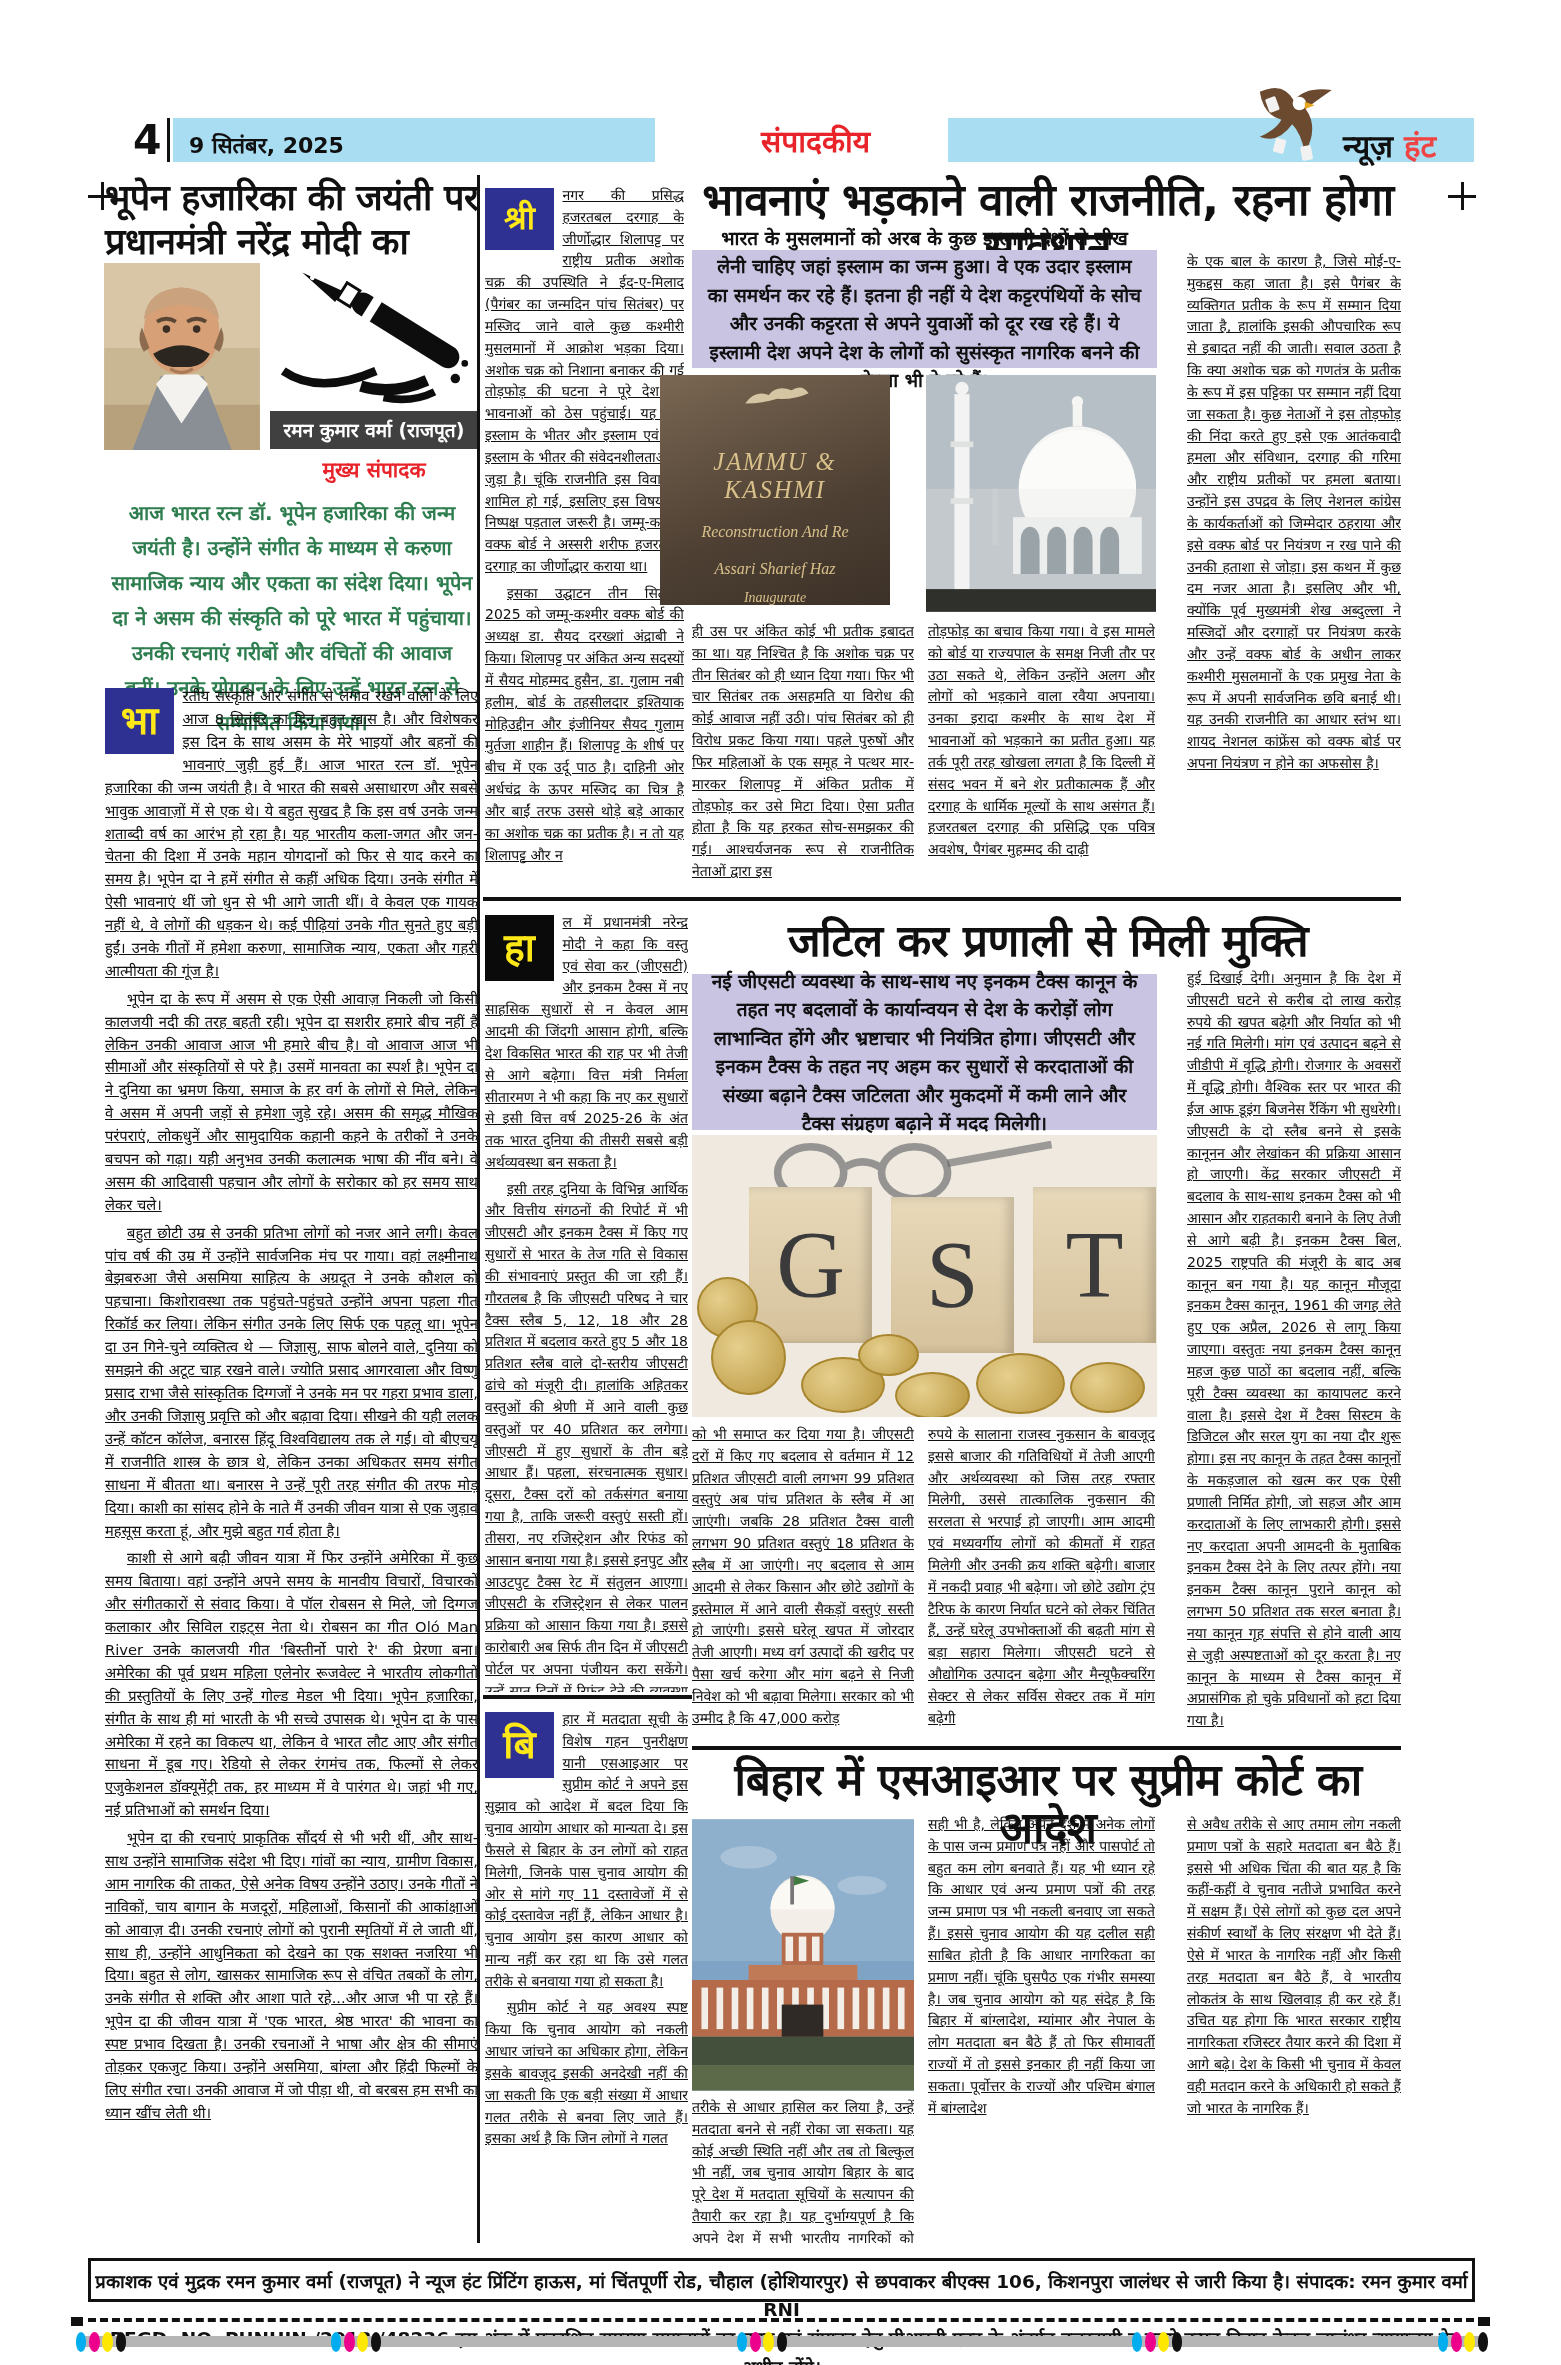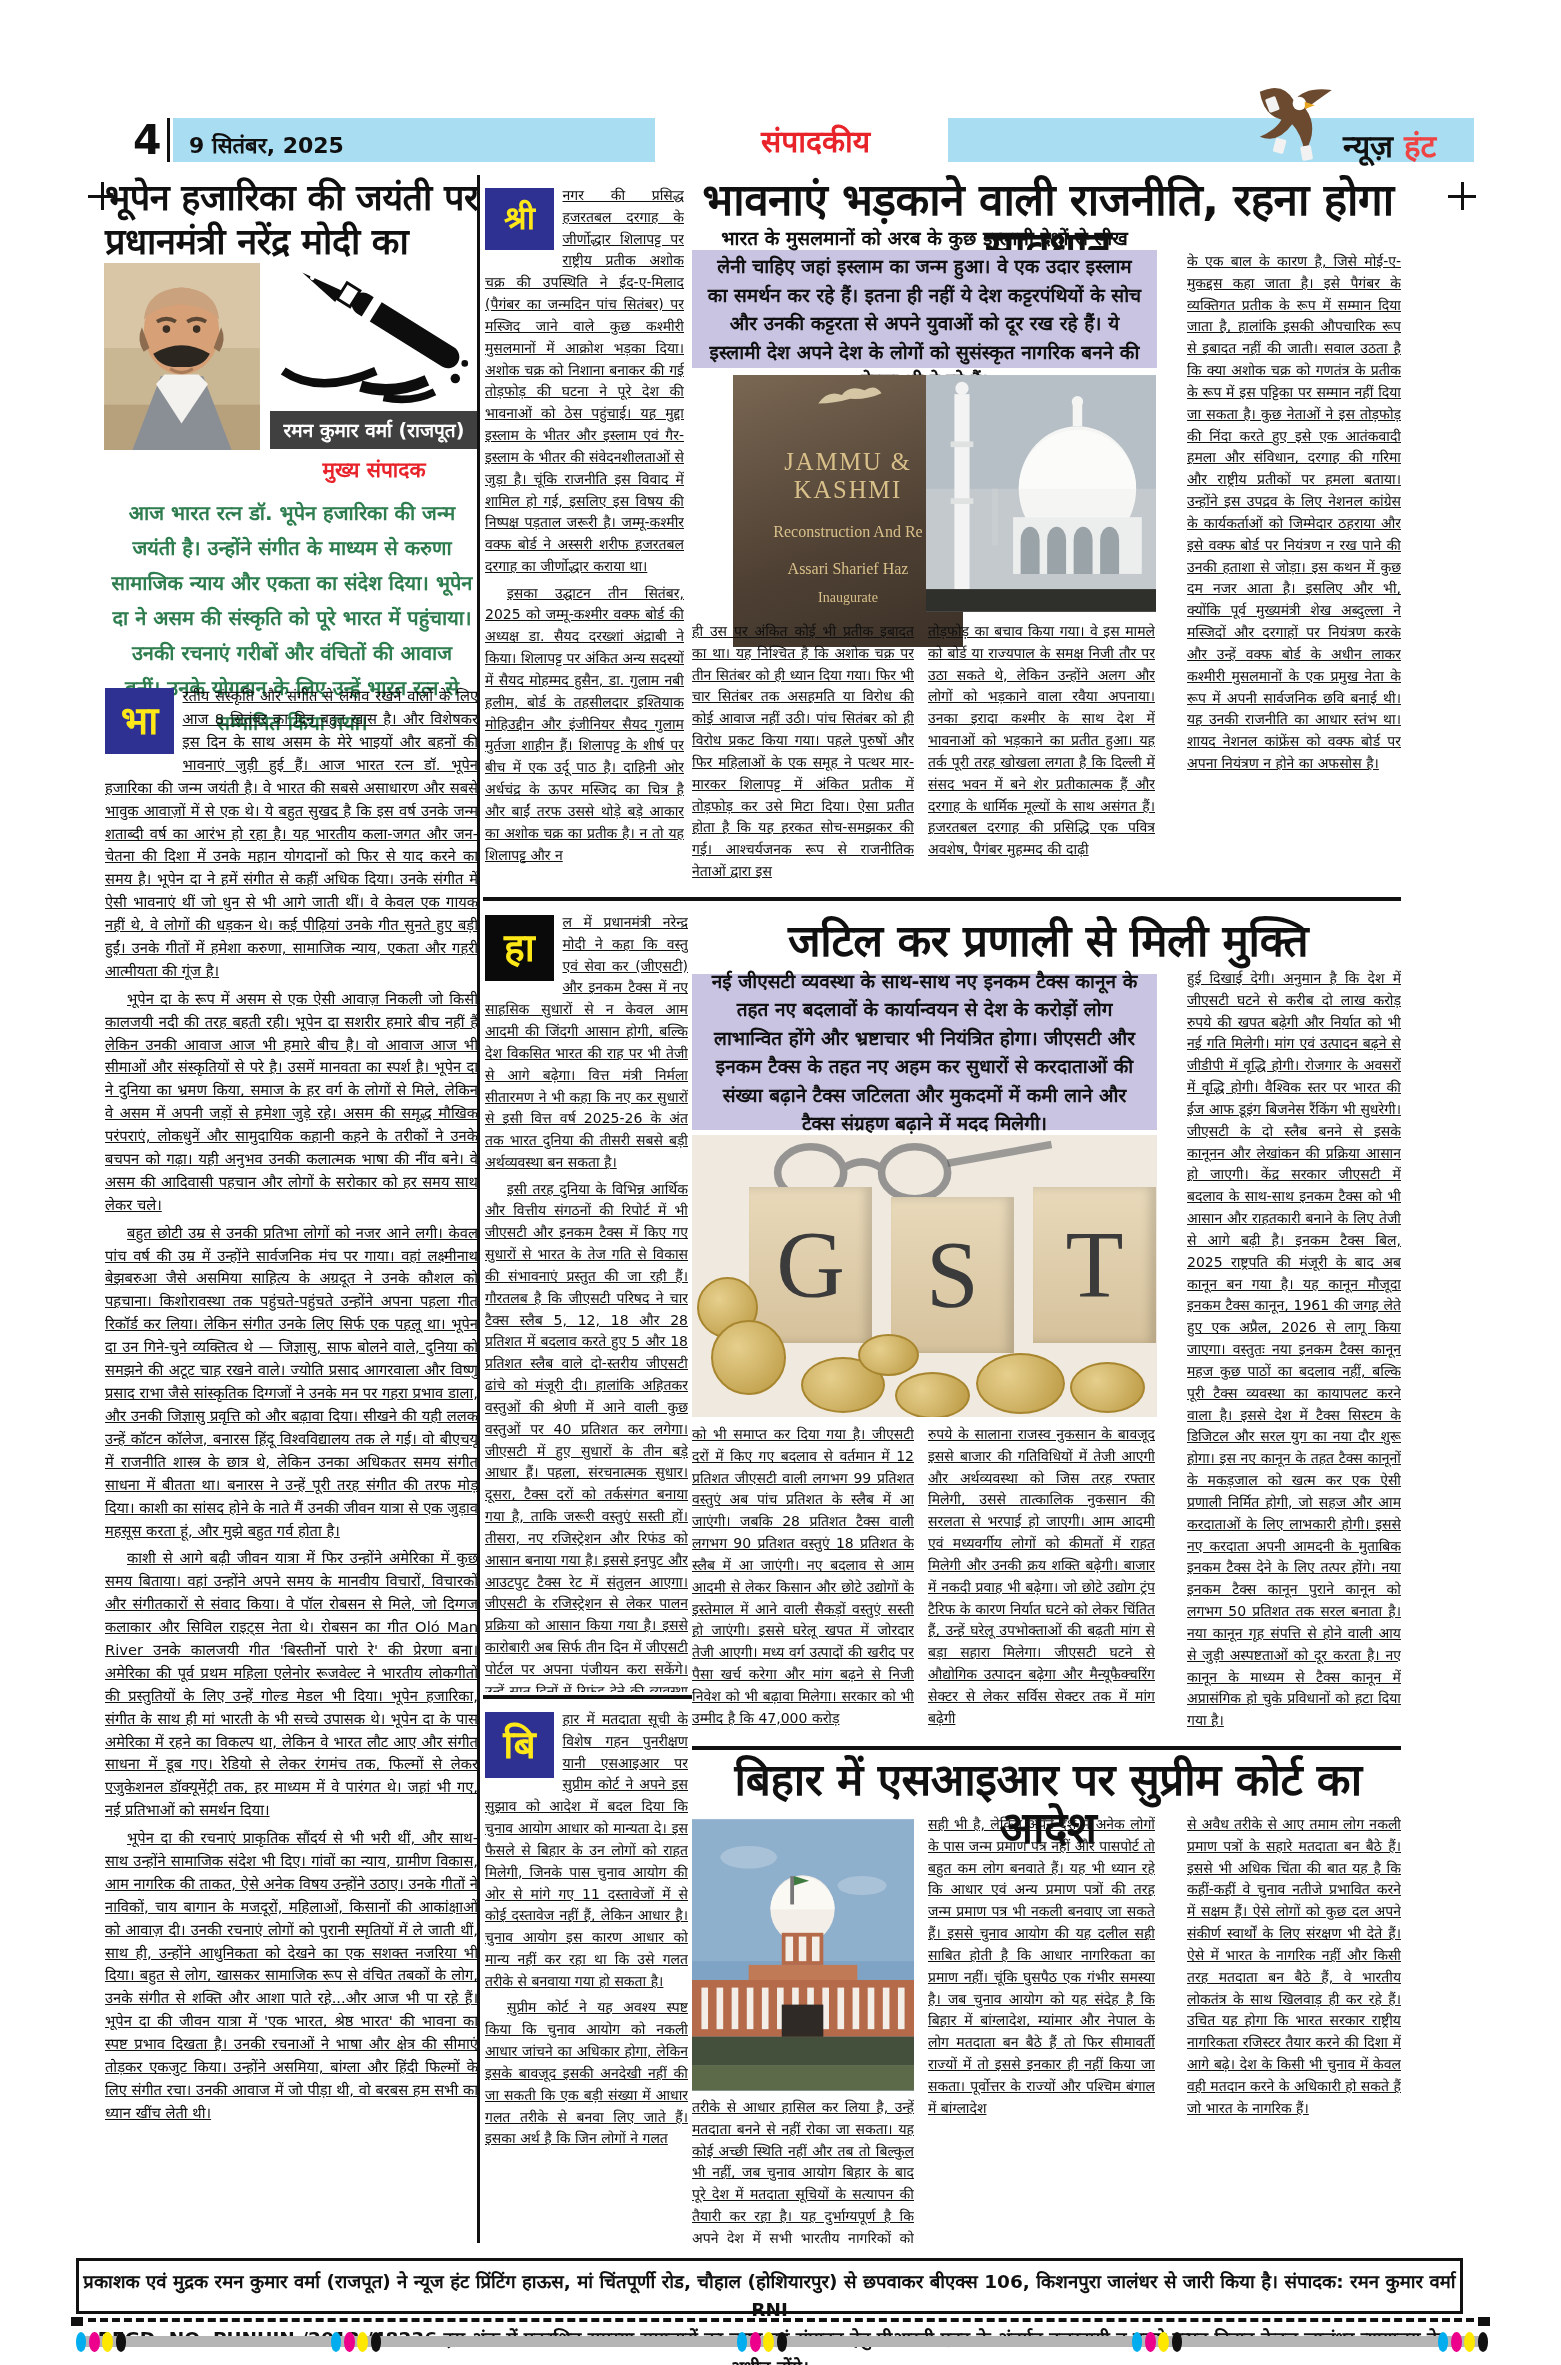--- a/index.html
+++ b/index.html
@@ -160,21 +160,21 @@
   <div class="abs colbody" style="left:485px;top:185px;width:199px;height:707px;">
     <span class="dc">
       <span class="box" style="font-size:32px;">श्री</span>
       <span class="bar"></span>
     </span>
     <span><p>नगर की प्रसिद्ध हजरतबल दरगाह के जीर्णोद्धार शिलापट्ट पर राष्ट्रीय प्रतीक अशोक चक्र की उपस्थिति ने ईद-ए-मिलाद (पैगंबर का जन्मदिन पांच सितंबर) पर मस्जिद जाने वाले कुछ कश्मीरी मुसलमानों में आक्रोश भड़का दिया। अशोक चक्र को निशाना बनाकर की गई तोड़फोड़ की घटना ने पूरे देश की भावनाओं को ठेस पहुंचाई। यह मुद्दा इस्लाम के भीतर और इस्लाम एवं गैर-इस्लाम के भीतर की संवेदनशीलताओं से जुड़ा है। चूंकि राजनीति इस विवाद में शामिल हो गई, इसलिए इस विषय की निष्पक्ष पड़ताल जरूरी है। जम्मू-कश्मीर वक्फ बोर्ड ने अस्सरी शरीफ हजरतबल दरगाह का जीर्णोद्धार कराया था।</p><p>इसका उद्घाटन तीन सितंबर, 2025 को जम्मू-कश्मीर वक्फ बोर्ड की अध्यक्ष डा. सैयद दरख्शां अंद्राबी ने किया। शिलापट्ट पर अंकित अन्य सदस्यों में सैयद मोहम्मद हुसैन, डा. गुलाम नबी हलीम, बोर्ड के तहसीलदार इश्तियाक मोहिउद्दीन और इंजीनियर सैयद गुलाम मुर्तजा शाहीन हैं। शिलापट्ट के शीर्ष पर बीच में एक उर्दू पाठ है। दाहिनी ओर अर्धचंद्र के ऊपर मस्जिद का चित्र है और बाईं तरफ उससे थोड़े बड़े आकार का अशोक चक्र का प्रतीक है। न तो यह शिलापट्ट और न</p></span>
   </div>
 
   <div class="abs lav-box" style="left:692px;top:250px;width:465px;height:118px;">भारत के मुसलमानों को अरब के कुछ इस्लामी देशों से सीख लेनी चाहिए जहां इस्लाम का जन्म हुआ। वे एक उदार इस्लाम का समर्थन कर रहे हैं। इतना ही नहीं ये देश कट्टरपंथियों के सोच और उनकी कट्टरता से अपने युवाओं को दूर रख रहे हैं। ये इस्लामी देश अपने देश के लोगों को सुसंस्कृत नागरिक बनने की प्रेरणा भी दे रहे हैं।</div>
 
-  <div class="abs photo plaque" style="left:733px;top:375px;width:230px;height:272px;">
+  <div class="abs photo plaque" style="left:660px;top:375px;width:230px;height:230px;font-style:italic;">
     <svg width="230" height="43" viewBox="0 0 486 90">
         <path d="M180 60 q20 -30 50 -18 q16 -22 48 -10 q22 -14 36 6 q-30 14 -66 12 q-34 10 -68 10z" fill="#e7d8b4" opacity="0.85"></path>
       </svg>
     <div class="big" style="margin-top:28px;">JAMMU &amp; KASHMI</div>
     <div class="med">Reconstruction And Re</div>
     <div class="med">Assari Sharief Haz</div>
     <div class="sm">Inaugurate</div>
   </div>
 
   <svg class="abs photo" style="left:926px;top:375px;" width="230" height="237" viewBox="0 0 243 250">
@@ -302,21 +302,21 @@
   <div class="abs colbody" style="left:692px;top:2097px;width:222px;height:146px;">
     <span><p>तरीके से आधार हासिल कर लिया है, उन्हें मतदाता बनने से नहीं रोका जा सकता। यह कोई अच्छी स्थिति नहीं और तब तो बिल्कुल भी नहीं, जब चुनाव आयोग बिहार के बाद पूरे देश में मतदाता सूचियों के सत्यापन की तैयारी कर रहा है। यह दुर्भाग्यपूर्ण है कि अपने देश में सभी भारतीय नागरिकों को उनकी नागरिकता साबित करने वाले प्रमाण पत्र नहीं दिए जा सके हैं। सुप्रीम कोर्ट ने केवल जन्म प्रमाण पत्र और पासपोर्ट को ही नागरिकता का प्रमाण माना है। यह</p></span>
   </div>
   <div class="abs colbody" style="left:928px;top:1814px;width:227px;height:428px;">
     <span><p>सही भी है, लेकिन अपने देश में अनेक लोगों के पास जन्म प्रमाण पत्र नहीं और पासपोर्ट तो बहुत कम लोग बनवाते हैं। यह भी ध्यान रहे कि आधार एवं अन्य प्रमाण पत्रों की तरह जन्म प्रमाण पत्र भी नकली बनवाए जा सकते हैं। इससे चुनाव आयोग की यह दलील सही साबित होती है कि आधार नागरिकता का प्रमाण नहीं। चूंकि घुसपैठ एक गंभीर समस्या है। जब चुनाव आयोग को यह संदेह है कि बिहार में बांग्लादेश, म्यांमार और नेपाल के लोग मतदाता बन बैठे हैं तो फिर सीमावर्ती राज्यों में तो इससे इनकार ही नहीं किया जा सकता। पूर्वोत्तर के राज्यों और पश्चिम बंगाल में बांग्लादेश</p></span>
   </div>
   <div class="abs colbody" style="left:1187px;top:1814px;width:214px;height:428px;">
     <span><p>से अवैध तरीके से आए तमाम लोग नकली प्रमाण पत्रों के सहारे मतदाता बन बैठे हैं। इससे भी अधिक चिंता की बात यह है कि कहीं-कहीं वे चुनाव नतीजे प्रभावित करने में सक्षम हैं। ऐसे लोगों को कुछ दल अपने संकीर्ण स्वार्थों के लिए संरक्षण भी देते हैं। ऐसे में भारत के नागरिक नहीं और किसी तरह मतदाता बन बैठे हैं, वे भारतीय लोकतंत्र के साथ खिलवाड़ ही कर रहे हैं। उचित यह होगा कि भारत सरकार राष्ट्रीय नागरिकता रजिस्टर तैयार करने की दिशा में आगे बढ़े। देश के किसी भी चुनाव में केवल वही मतदान करने के अधिकारी हो सकते हैं जो भारत के नागरिक हैं।</p></span>
   </div>
 
-  <div class="abs footer-box" style="left:76px;top:2258px;width:1387px;height:56px;">
+  <div class="abs footer-box" style="left:88px;top:2258px;width:1387px;height:44px;">
     <div>प्रकाशक एवं मुद्रक रमन कुमार वर्मा (राजपूत) ने न्यूज हंट प्रिंटिंग हाऊस, मां चिंतपूर्णी रोड, चौहाल (होशियारपुर) से छपवाकर बीएक्स 106, किशनपुरा जालंधर से जारी किया है। संपादक: रमन कुमार वर्मा RNI</div>
     <div>REGD. NO. PUNHIN /2013 /48236 इस अंक में प्रकाशित समस्या समाचारों का चयन एवं संपादन हेतु पीआरबी एक्ट के अंतर्गत उत्तरदायी व उनसे उत्पन्न विवाद केवल जालंधर न्यायालय के अधीन होंगे।</div>
   </div>
 
   <div class="abs sq" style="left:71px;top:2317px;"></div>
   <div class="abs sq" style="left:1478px;top:2317px;"></div>
   <div class="abs dash-line" style="left:88px;top:2318px;width:1386px;"></div>
   <div class="abs gray-bar" style="left:83px;top:2336px;width:1397px;height:11.4px;"></div>
   <div class="abs cmyk" style="left:76px;top:2332px;">
       <i class="c"></i>

